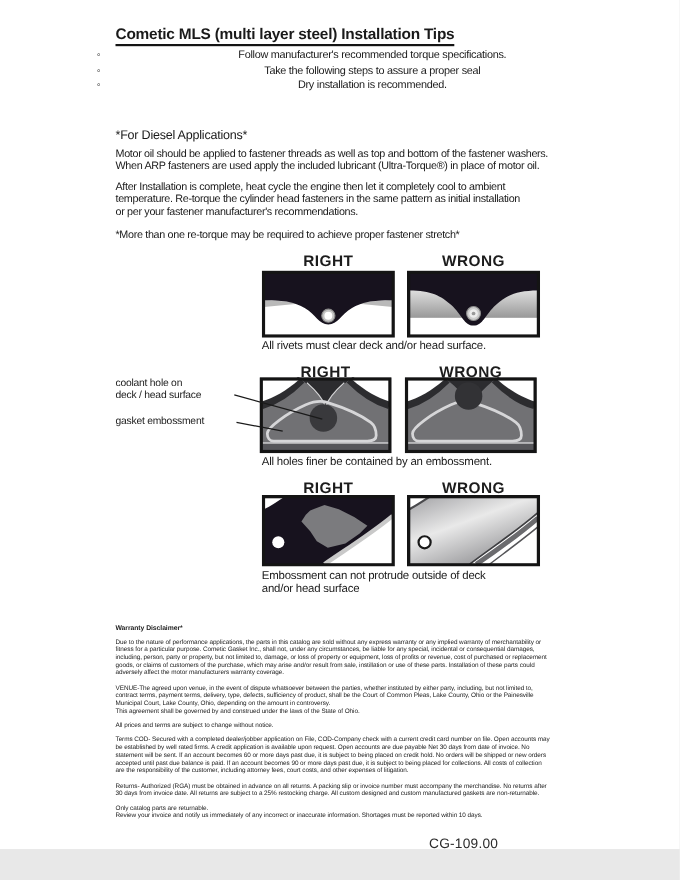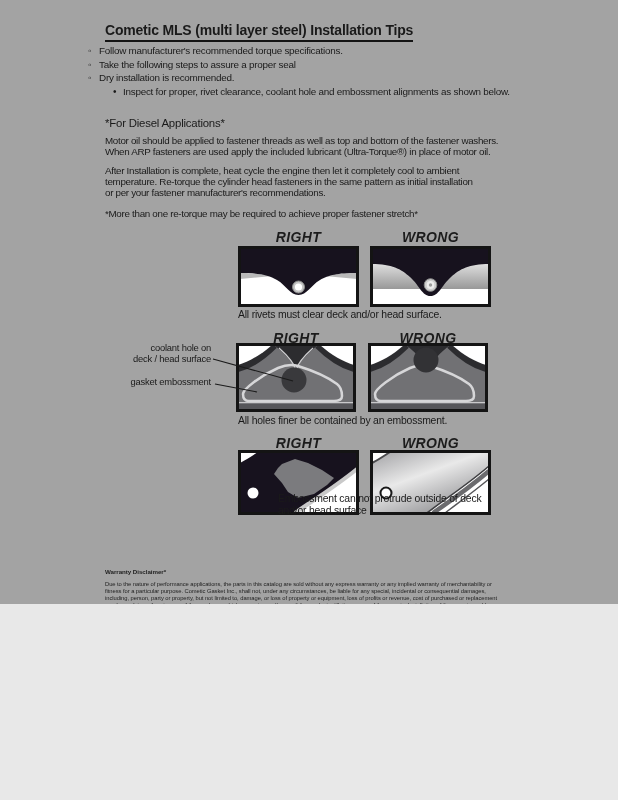--- a/index.html
+++ b/index.html
@@ -1,62 +1,61 @@
 <!DOCTYPE html>
 <html><head>
 <meta charset="utf-8">
 <style>
   html,body{margin:0;padding:0;background:#e8e8e8;}
   .page{
-    position:relative;width:618px;height:604px;background:#a3a3a3;
+    position:relative;width:618px;height:772px;background:#ffffff;
     font-family:"Liberation Sans", sans-serif;color:#1a1a1a;overflow:hidden;
     margin:0 auto;
   }
   .abs{position:absolute;}
   .pre{white-space:pre-line;}
   
   .doc-title{
     left:105px;top:22px;font-size:14px;font-weight:bold;
     border-bottom:2px solid #141414;padding-bottom:2px;letter-spacing:-0.2px;
   }
   
   .tips{left:88px;top:44px;width:490px;font-size:9.9px;letter-spacing:-0.25px;}
-  .bullet{position:relative;padding-left:11px;line-height:13.6px;}
+  .bullet{position:relative;padding-left:11px;line-height:13.6px;text-align:center;}
   .bullet::before{content:"◦";position:absolute;left:0;top:0;font-size:10px;color:#1a1a1a;}
   .subbullet{position:relative;margin-left:25px;padding-left:10px;line-height:13.6px;}
   .subbullet::before{content:"•";position:absolute;left:0;top:0;font-size:10px;color:#1a1a1a;}
   
   .diesel-head{left:105px;top:117px;font-size:11.4px;font-weight:normal;letter-spacing:-0.2px;}
   .para{left:105px;width:490px;font-size:9.8px;line-height:11.2px;letter-spacing:-0.3px;}
   .p1{top:135px;}
   .p2{top:165px;}
   .p3{top:208px;}
   
-  .fig-label{font-size:14px;font-weight:bold;letter-spacing:0.4px;text-align:center;width:121px;color:#1c1c1c;font-style:italic;}
+  .fig-label{font-size:14px;font-weight:bold;letter-spacing:0.4px;text-align:center;width:121px;color:#1c1c1c;}
   .fig-caption{font-size:10.4px;font-weight:normal;letter-spacing:-0.2px;line-height:11.5px;}
-  .side-label{font-size:9.4px;letter-spacing:-0.2px;line-height:10.8px;text-align:right;width:106px;}
+  .side-label{font-size:9.4px;letter-spacing:-0.2px;line-height:10.8px;text-align:left;width:106px;}
   svg{display:block;}
   
   .warranty{left:105px;top:568px;width:448px;font-size:5.8px;line-height:7.1px;letter-spacing:-0.05px;color:#222;}
   .warranty .w-head{font-weight:bold;font-size:6.2px;margin-bottom:6px;}
   .warranty p{margin:0 0 6px 0;}
   .part-number{left:390px;top:760px;font-size:12.5px;letter-spacing:0.2px;color:#2b2b2b;}
 </style>
 </head>
 <body>
 
 <div class="page">
 
   <div class="abs doc-title">Cometic MLS (multi layer steel) Installation Tips</div>
 
   <div class="abs tips">
     <div class="bullet">Follow manufacturer's recommended torque specifications.</div>
     <div class="bullet">Take the following steps to assure a proper seal</div>
     <div class="bullet">Dry installation is recommended.</div>
-    <div class="subbullet">Inspect for proper, rivet clearance, coolant hole and embossment alignments as shown below.</div>
   </div>
 
   <div class="abs diesel-head">*For Diesel Applications*</div>
   <div class="abs para p1 pre">Motor oil should be applied to fastener threads as well as top and bottom of the fastener washers.
 When ARP fasteners are used apply the included lubricant (Ultra-Torque®) in place of motor oil.</div>
   <div class="abs para p2 pre">After Installation is complete, heat cycle the engine then let it completely cool to ambient
 temperature. Re-torque the cylinder head fasteners in the same pattern as initial installation
 or per your fastener manufacturer's recommendations.</div>
   <div class="abs para p3 pre">*More than one re-torque may be required to achieve proper fastener stretch*</div>
 
@@ -170,21 +169,21 @@
       <path d="M20,2 H119 V16 C97,35 75,49 57,63 H2 V13 C8,10 14,6 20,2 Z" fill="url(#g3)"></path>
       <path d="M20,2 C14,6 8,10 2,13" stroke="#4a4a4d" stroke-width="2" fill="none"></path>
       <path d="M119,16 C97,35 75,49 57,63" stroke="#3f3f42" stroke-width="1.6" fill="none"></path>
       <path d="M119,21 C99,38 79,52 63,63" stroke="#6b6b6e" stroke-width="4.5" fill="none"></path>
       <path d="M119,29 C102,43 88,53 75,63" stroke="#555558" stroke-width="1.4" fill="none"></path>
       <circle cx="16" cy="43" r="5.5" fill="#ffffff" stroke="#1a1a1a" stroke-width="2"></circle>
       <rect x="1.5" y="1.5" width="118" height="62" fill="none" stroke="#141414" stroke-width="3"></rect>
     </svg>
   </div>
 
-  <div class="abs fig-caption pre" style="left:238px;top:493px;width:250px;margin-left:40px;">Embossment can not protrude outside of deck
+  <div class="abs fig-caption pre" style="left:238px;top:518px;width:250px;">Embossment can not protrude outside of deck
 and/or head surface</div>
 
   <div class="abs warranty">
     <div class="w-head">Warranty Disclaimer*</div>
     <p class="pre">Due to the nature of performance applications, the parts in this catalog are sold without any express warranty or any implied warranty of merchantability or
 fitness for a particular purpose.  Cometic Gasket Inc., shall not, under any circumstances, be liable for any special, incidental or consequential damages,
 including, person, party or property, but not limited to, damage, or loss of property or equipment, loss of profits or revenue, cost of purchased or replacement
 goods, or claims of customers of the purchase, which may arise and/or result from sale, instillation or use of these parts.  Installation of these parts could
 adversely affect the motor manufacturers warranty coverage.</p>
     <p class="pre">VENUE-The agreed upon venue, in the event of dispute whatsoever between the parties, whether instituted by either party, including, but not limited to,

